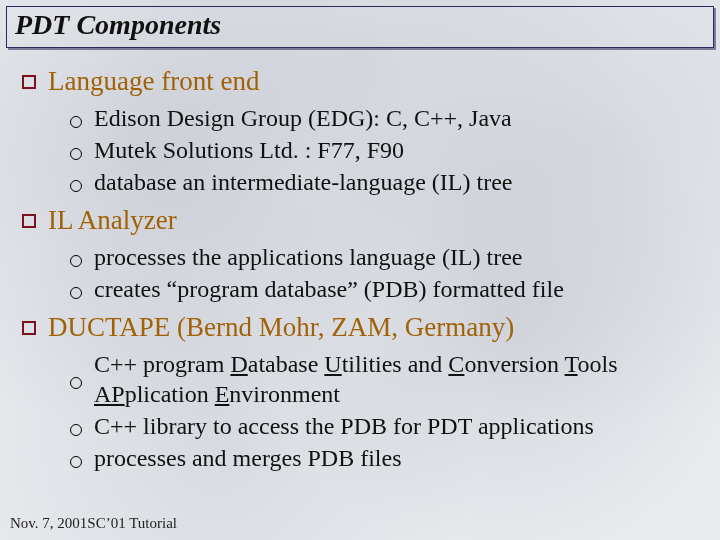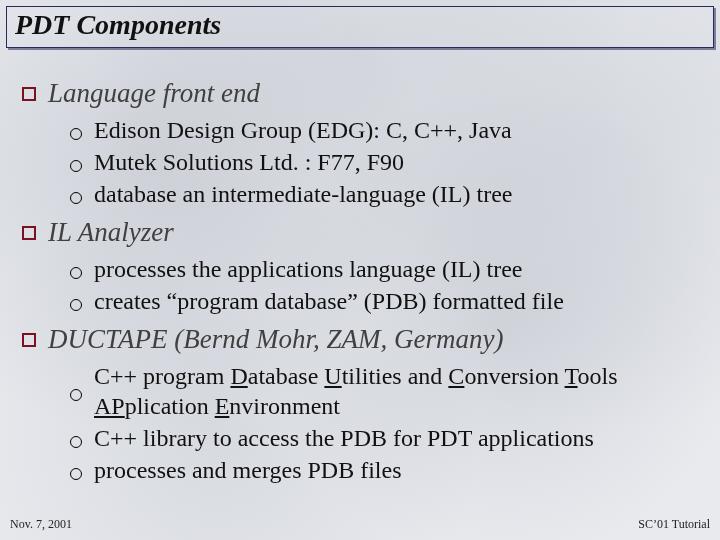--- a/index.html
+++ b/index.html
@@ -9,21 +9,21 @@
     background:
       radial-gradient(circle at 20% 30%, rgba(90,100,120,0.18) 0, transparent 40%),
       radial-gradient(circle at 70% 60%, rgba(90,100,120,0.15) 0, transparent 40%),
       radial-gradient(circle at 50% 10%, rgba(90,100,120,0.12) 0, transparent 45%),
       radial-gradient(circle at 85% 25%, rgba(90,100,120,0.12) 0, transparent 40%),
       radial-gradient(circle at 30% 80%, rgba(90,100,120,0.12) 0, transparent 40%),
       #e8eaee;
     position: relative;
   }
   .title-box {
-    margin: 6px 6px 12px 6px;
+    margin: 6px 6px 0 6px;
     border: 1px solid #2a2a5a;
     box-shadow: 2px 2px 0 rgba(60,60,100,0.6);
     padding: 2px 8px 6px 8px;
     background: rgba(255,255,255,0);
   }
   .title-text {
     font-size: 28px;
     font-weight: bold;
     font-style: italic;
     color: #111;
@@ -39,22 +39,21 @@
   .square-bullet {
     width: 14px;
     height: 14px;
     border: 2px solid #7a1020;
     flex: 0 0 auto;
     margin-top: 9px;
     margin-right: 12px;
   }
   .top-label {
     font-size: 27px;
-    color: #404040;
-    font-style: italic;
+    color: #a16207;
   }
   .sublist {
     margin: 6px 0 4px 48px;
   }
   .sub-item {
     display: flex;
     align-items: center;
     margin-top: 2px;
   }
   .circle-bullet {
@@ -71,23 +70,22 @@
     color: #111;
     line-height: 1.25;
   }
   .u { text-decoration: underline; }
   .footer {
     position: absolute;
     bottom: 8px;
     left: 0;
     right: 0;
     display: flex;
-    justify-content: space-between;
     padding: 0 10px;
-    font-size: 12px;
+    font-size: 15px;
     color: #222;
   }
 </style>
 </head>
 <body>
 
 <div class="title-box">
   <div class="title-text">PDT Components</div>
 </div>
 

